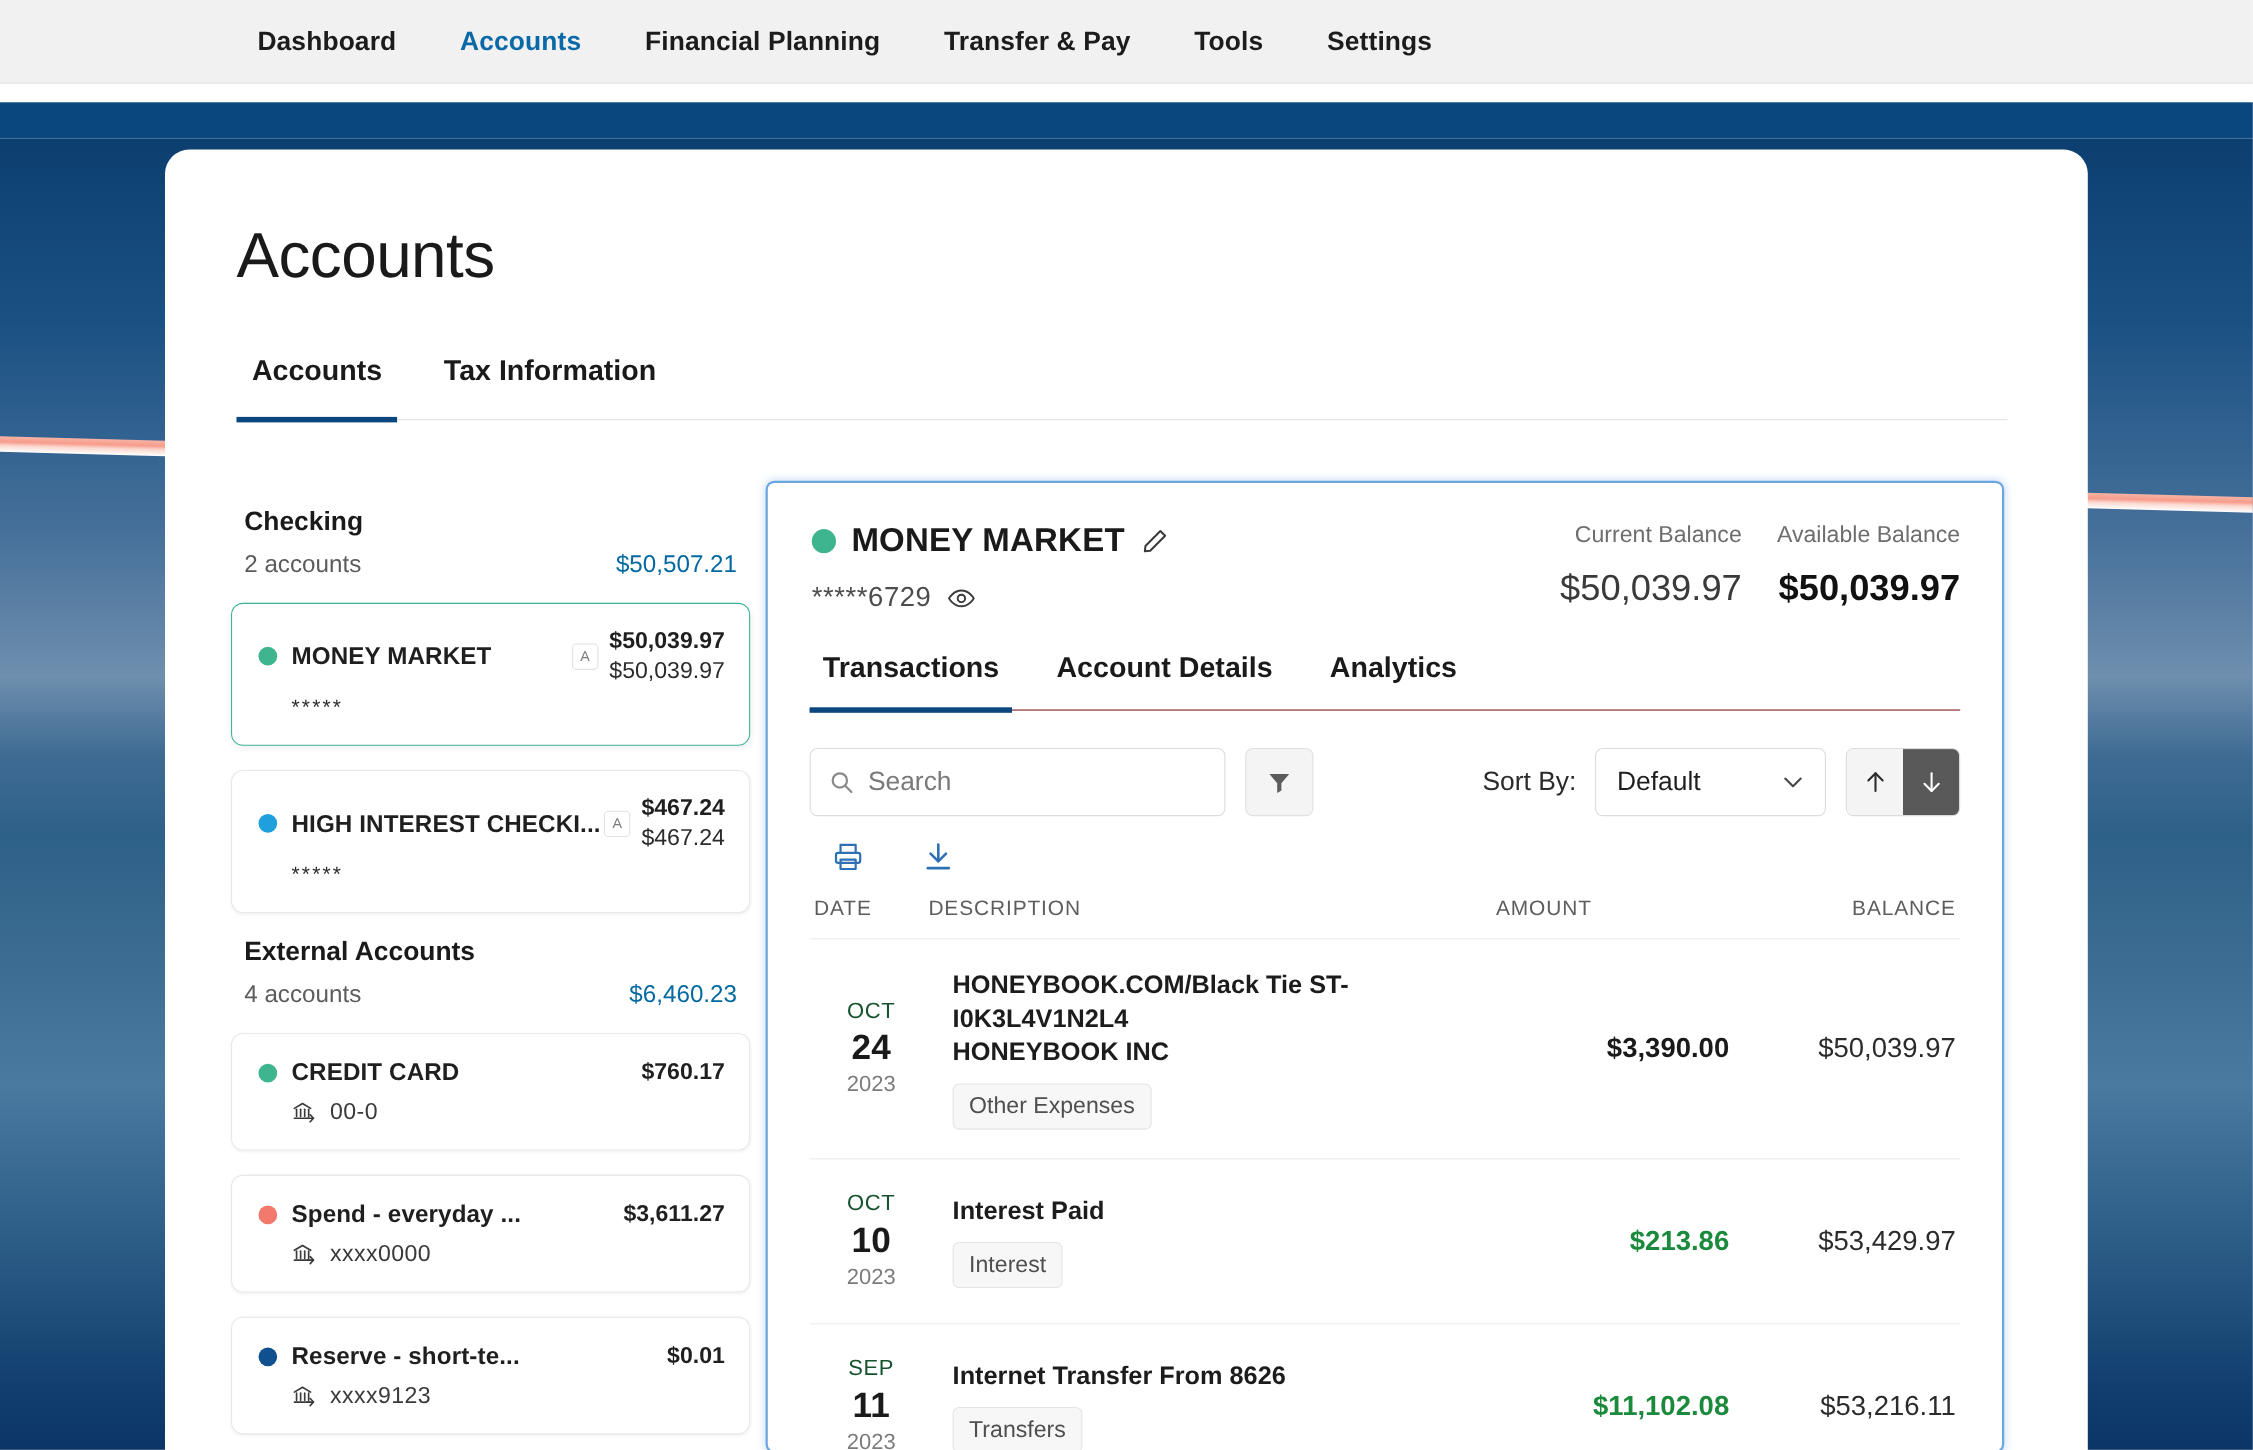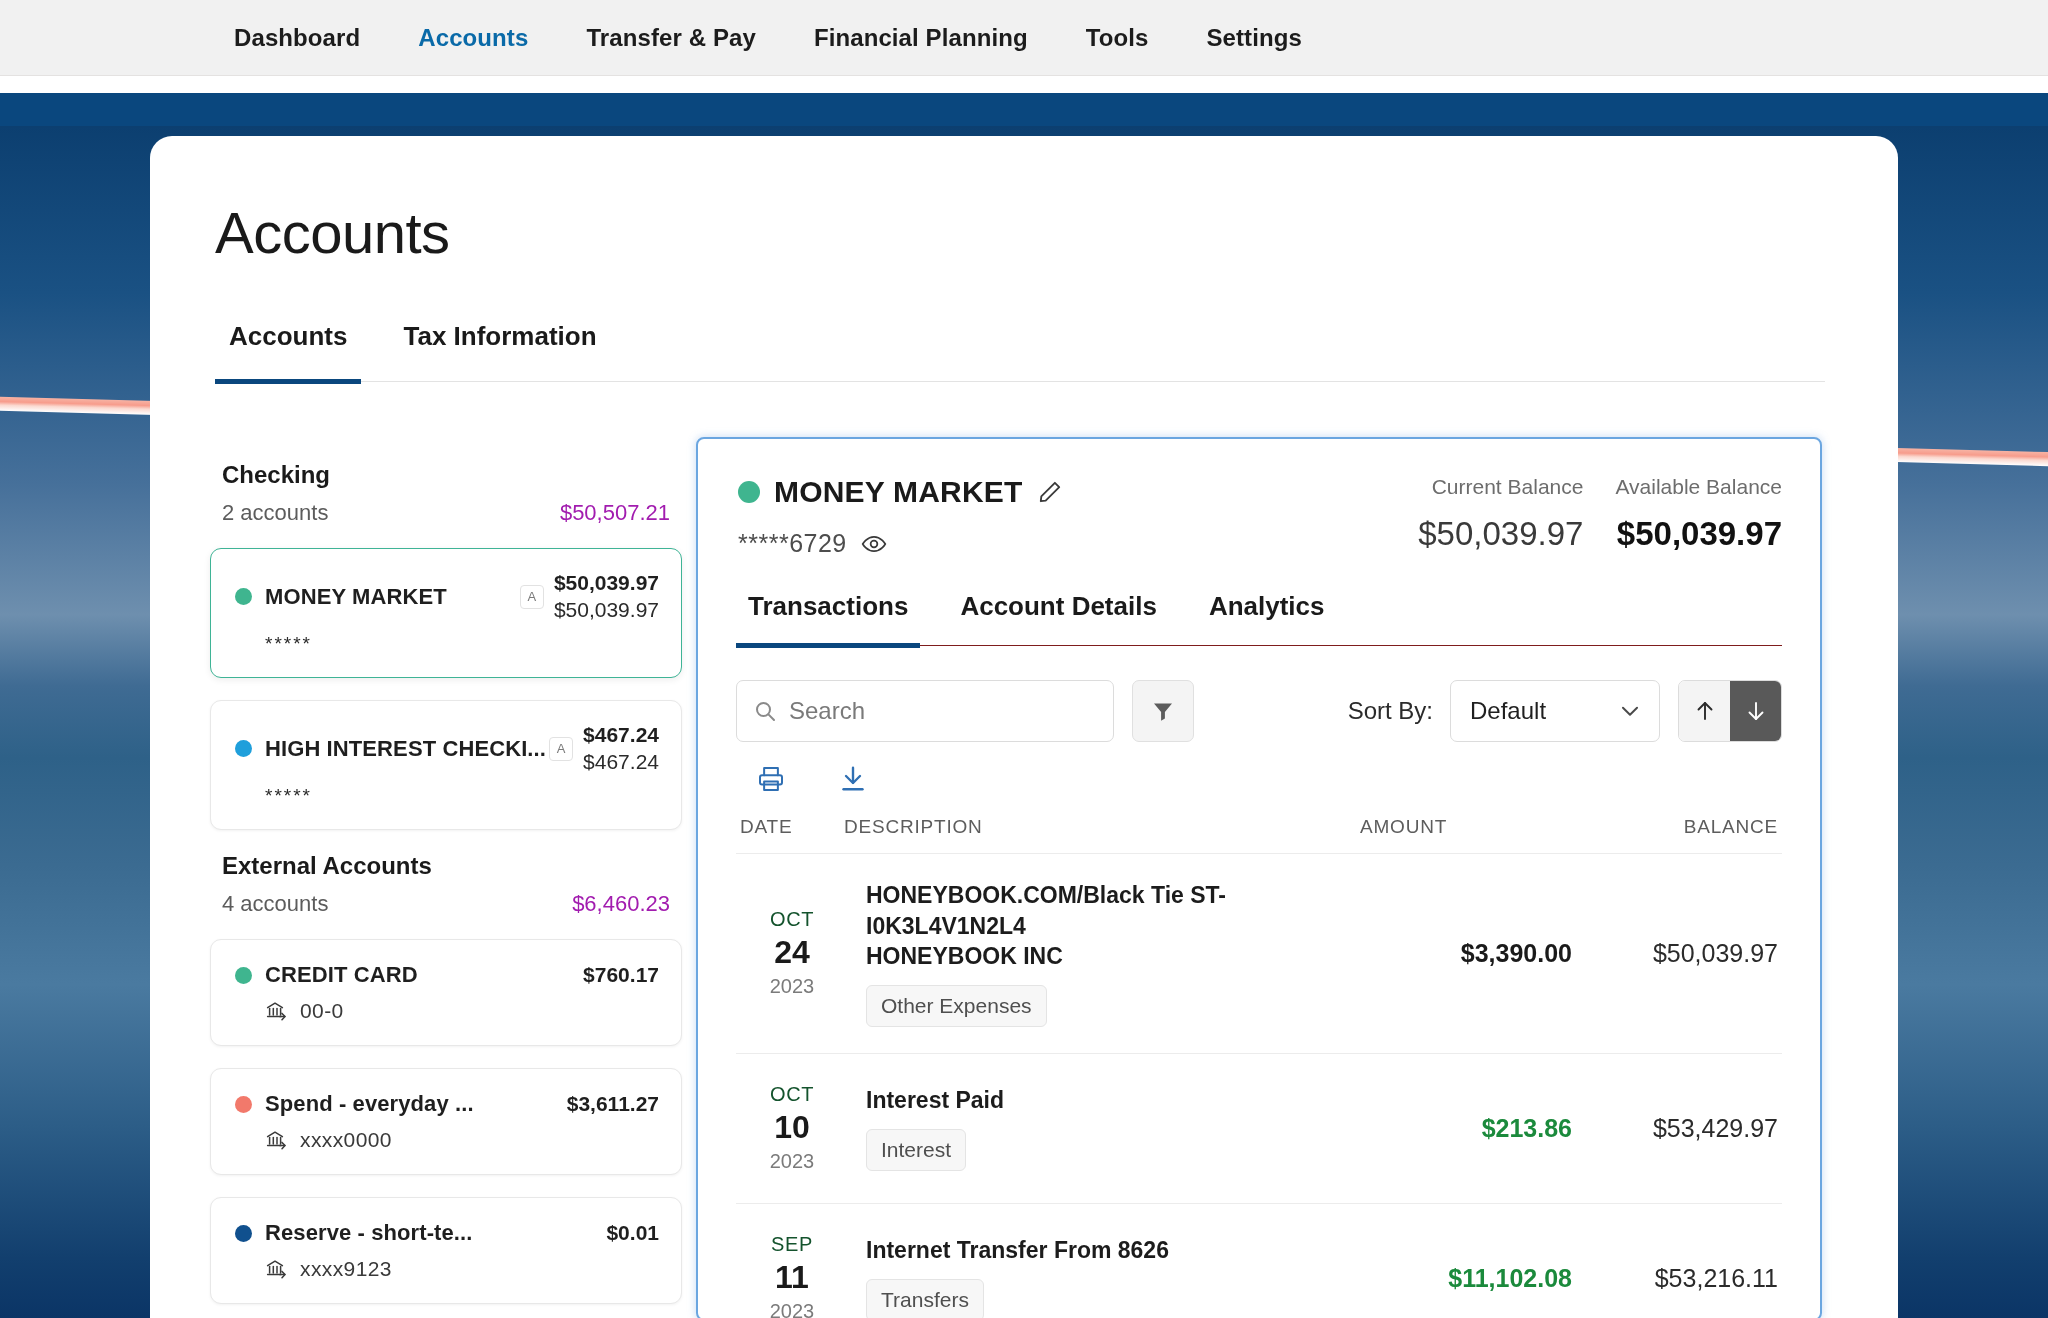--- a/index.html
+++ b/index.html
@@ -144,21 +144,21 @@
   }
   .grp-sub {
     display: flex;
     justify-content: space-between;
     align-items: baseline;
     font-size: 22px;
     color: #5c5c5c;
     padding: 0 12px 0 12px;
     margin-bottom: 22px;
   }
-  .grp-sub .amt { color: #a21caf; }
+  .grp-sub .amt { color: #0369a1; }
 
   .acct-card {
     position: relative;
     border: 1px solid #e8e8e8;
     border-radius: 11px;
     background: #fff;
     padding: 22px 22px 22px 24px;
     margin-bottom: 22px;
     box-shadow: 0 1px 3px rgba(0,0,0,0.055);
     cursor: pointer;
@@ -458,22 +458,22 @@
 
   svg { display: block; }
 </style>
 </head>
 <body>
 
 <div id="topnav">
   <div class="nav-inner">
       <div class="nav-item">Dashboard</div>
       <div class="nav-item active">Accounts</div>
+      <div class="nav-item">Financial Planning</div>
       <div class="nav-item">Transfer &amp; Pay</div>
-      <div class="nav-item">Financial Planning</div>
       <div class="nav-item">Tools</div>
       <div class="nav-item">Settings</div>
     </div>
 </div>
 <div id="bluband"></div>
 
 <div id="bgwrap">
   <div class="bg-stripe" id="stripe1"></div>
 </div>
 

